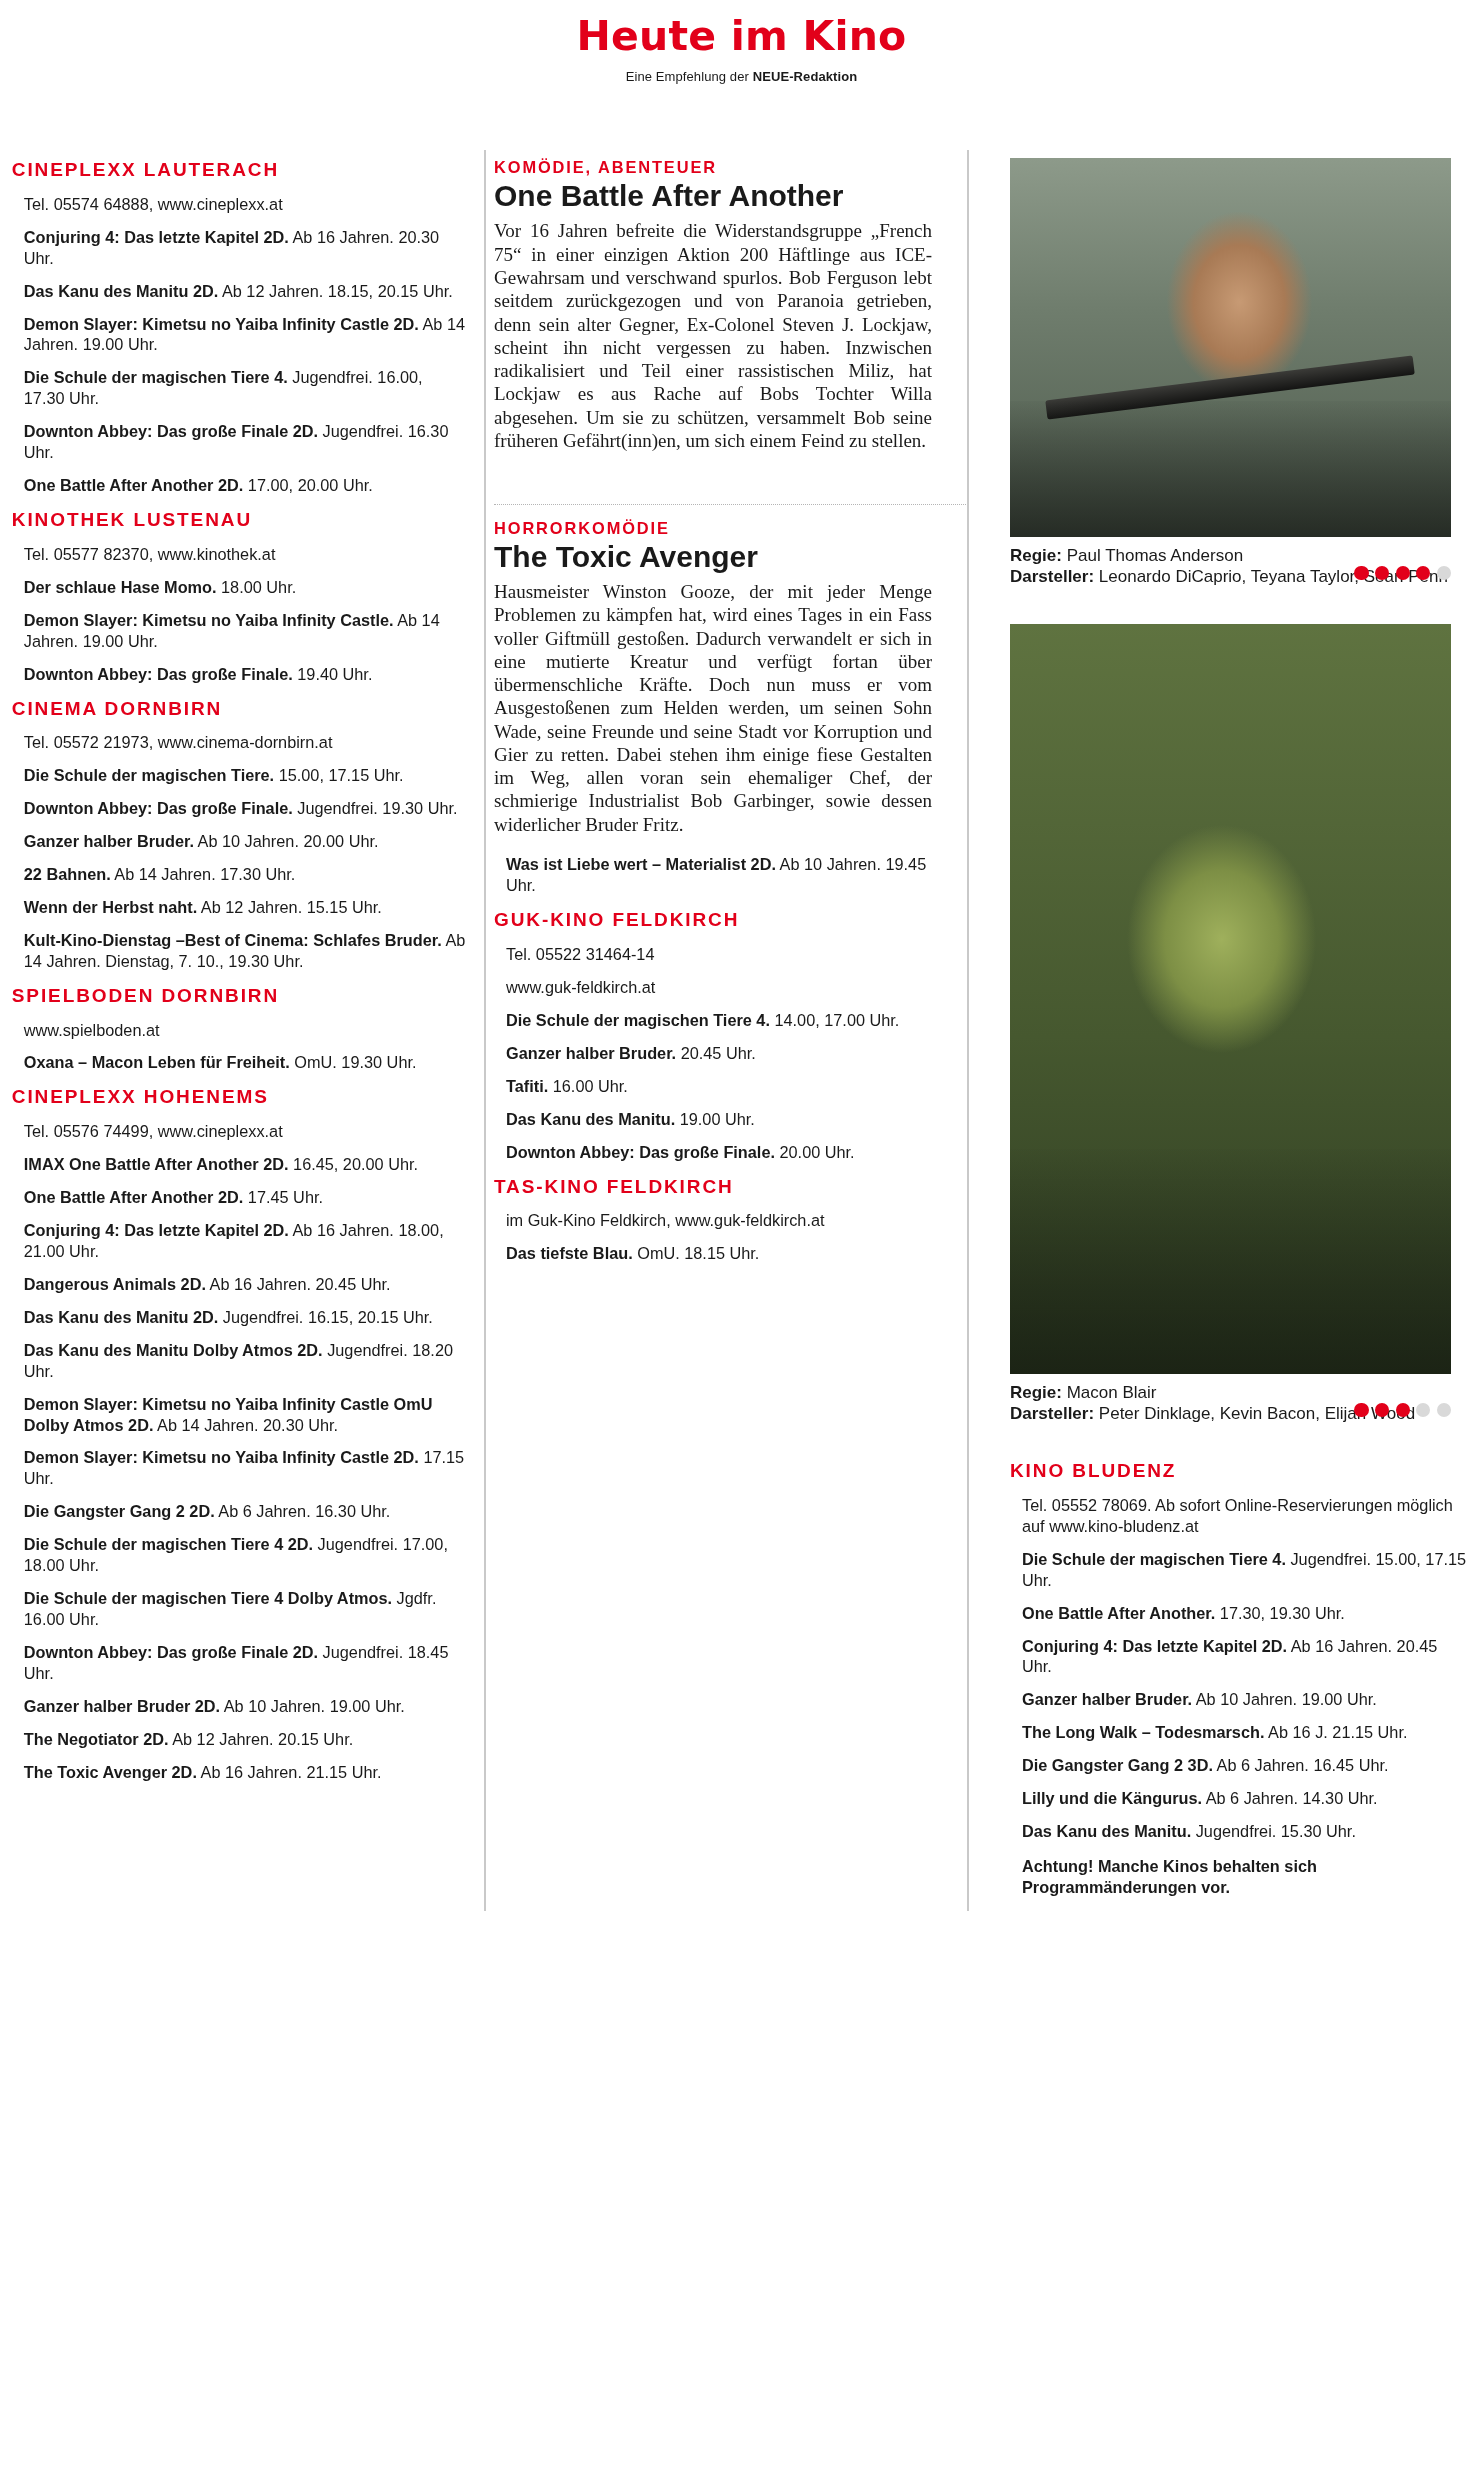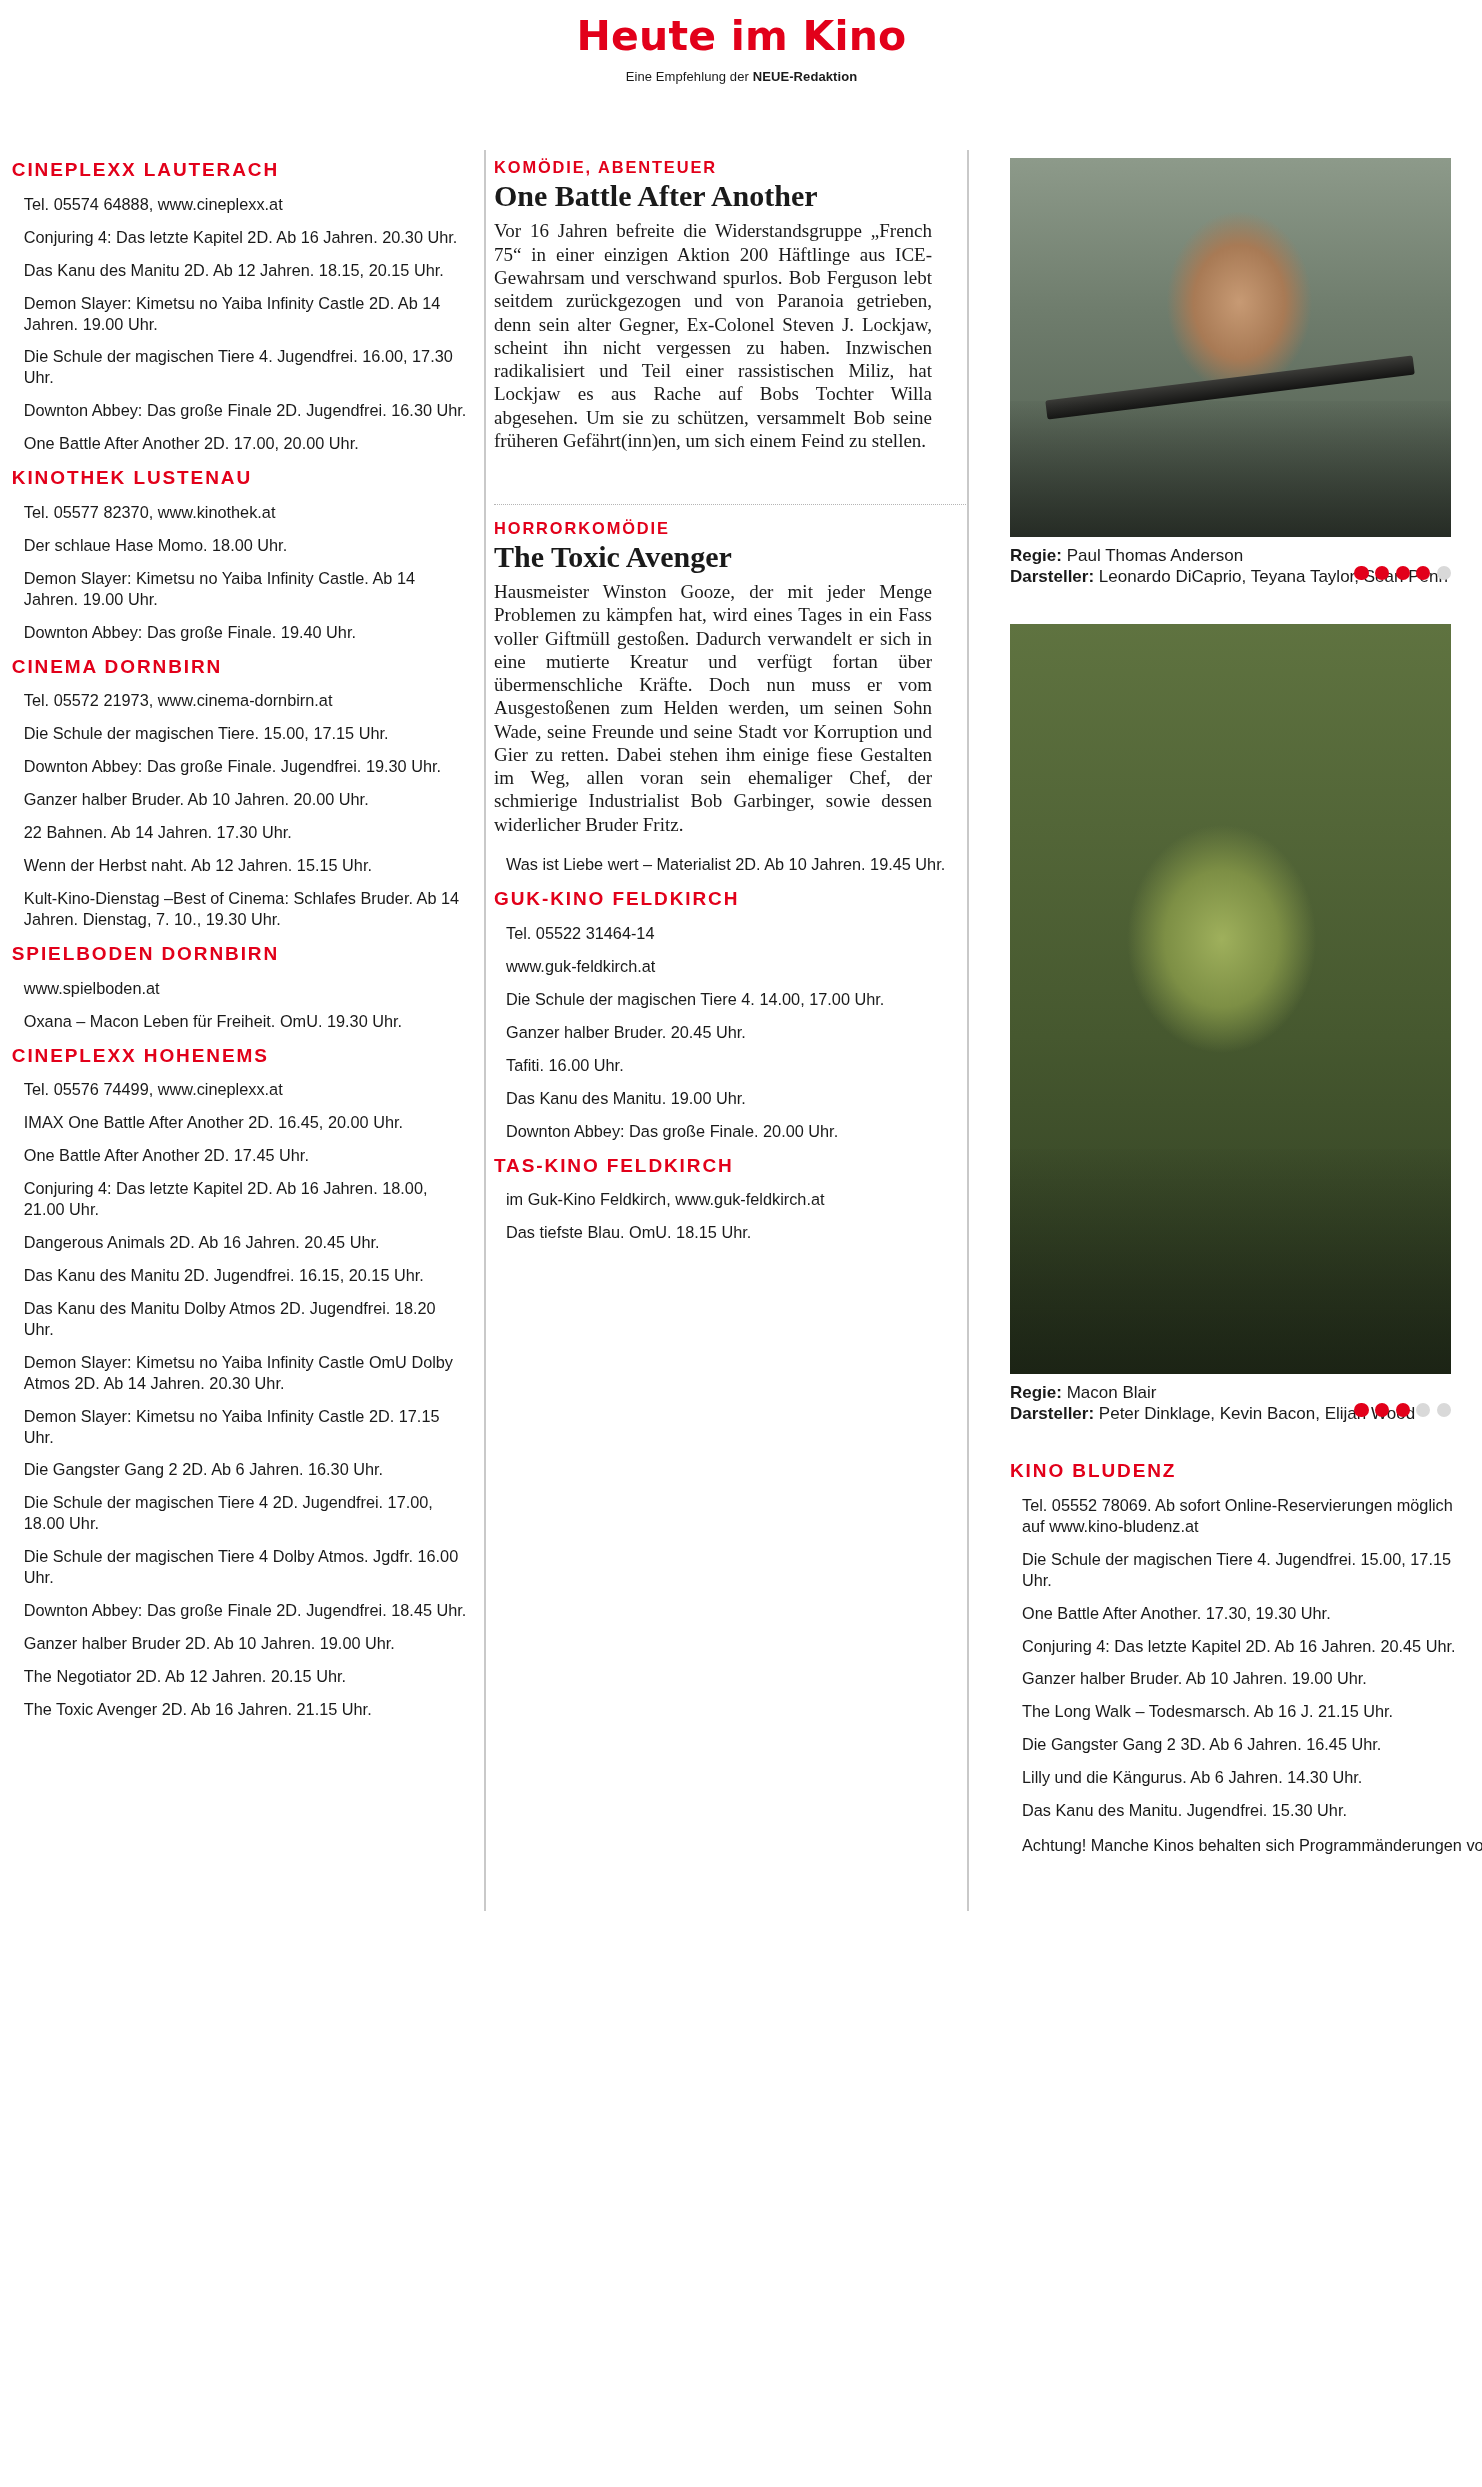--- a/index.html
+++ b/index.html
@@ -83,36 +83,36 @@
   }
   .cinema-block {
     margin-bottom: 7.6px;
   }
   .listing {
     font-size: 16.3px;
     line-height: 1.285;
     margin: 12px;
     color: #1a1a1a;
   }
-  .listing b { font-weight: normal; }
+  .listing b { font-weight: bold; }
   .listing .reg { font-weight: normal; }
 
   
   .feature {
     position: relative;
   }
   .genre {
     color: #e2001a;
     font-weight: bold;
     font-size: 16.4px;
     letter-spacing: 1.9px;
     margin-bottom: 3.4px;
   }
   .film-title {
-    font-family: Liberation Serif, serif;
+    font-family: Liberation Sans, sans-serif;
     font-weight: bold;
     font-size: 30px;
     line-height: 1.08;
     color: #1a1a1a;
     margin-bottom: 6.7px;
   }
   .film-text {
     font-family: "Liberation Serif", serif;
     font-size: 19px;
     line-height: 1.225;

